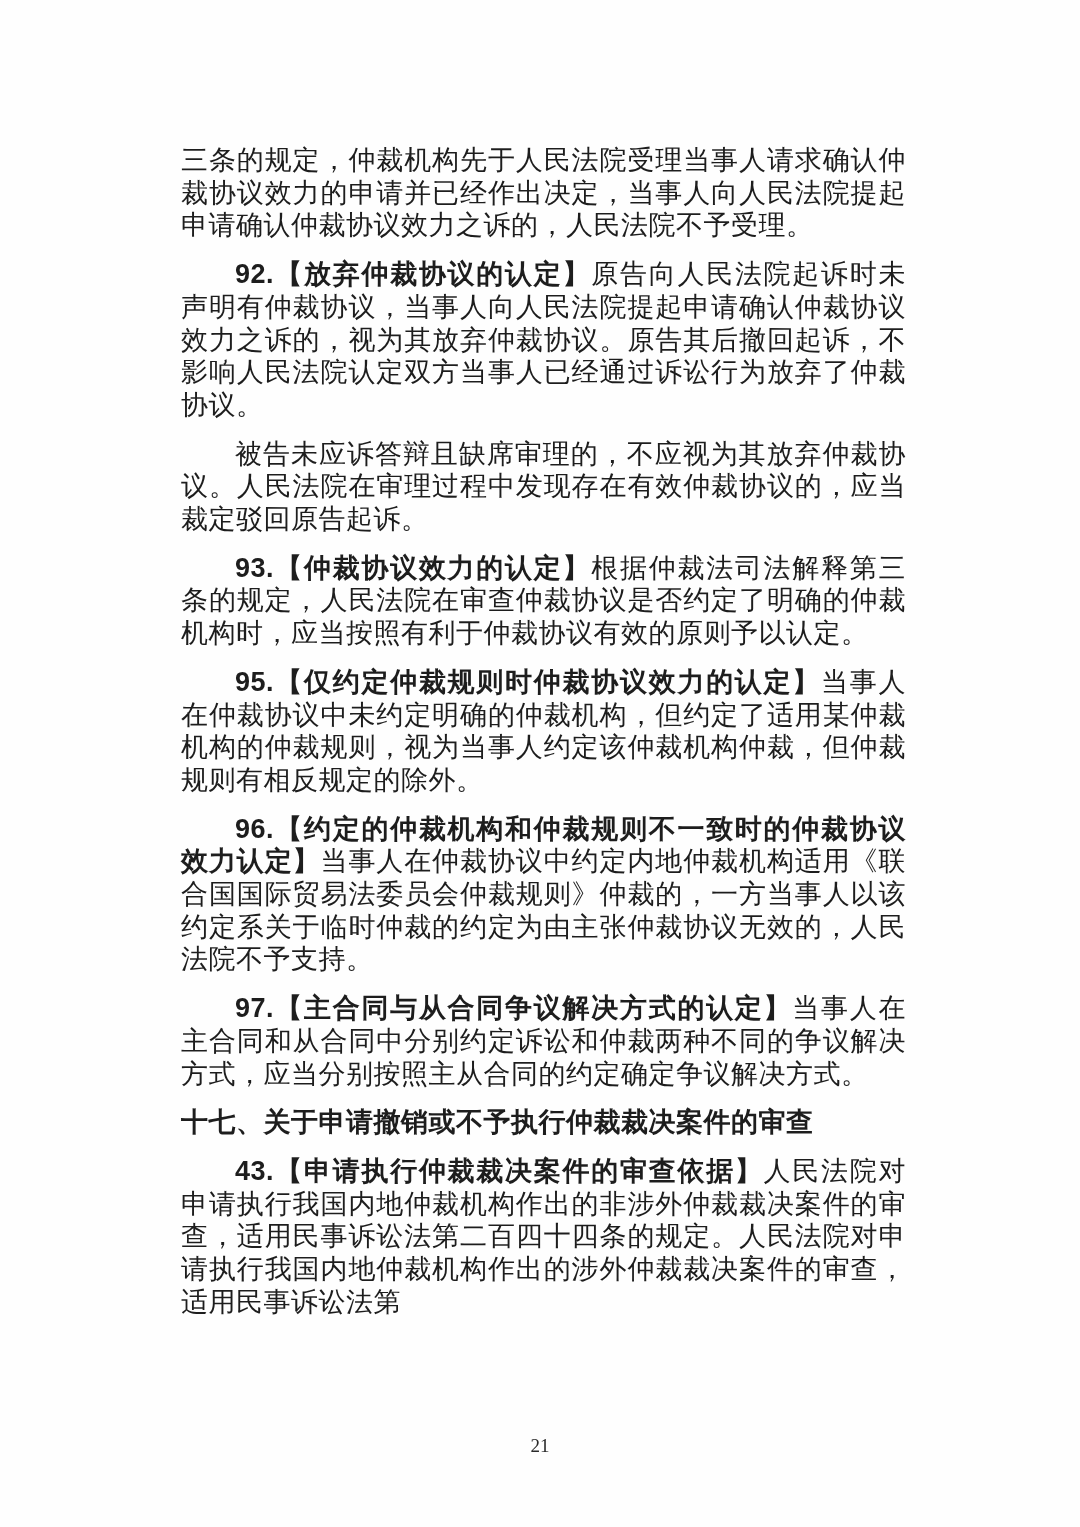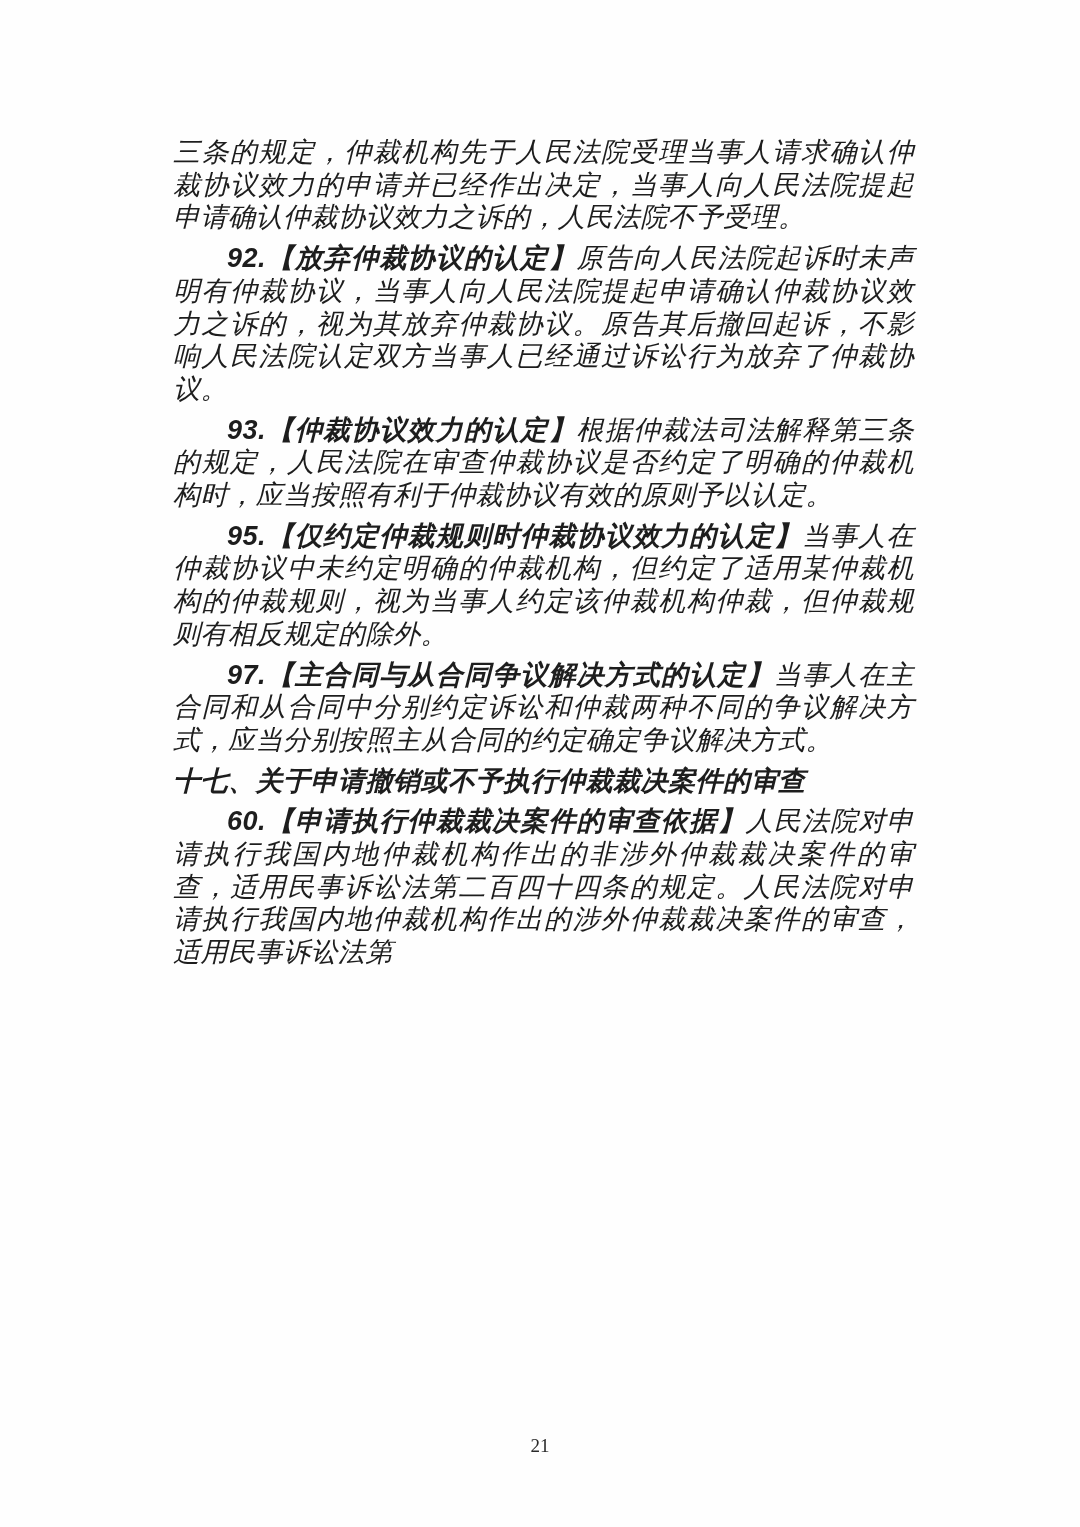--- a/index.html
+++ b/index.html
@@ -20,23 +20,22 @@
     position: absolute;
     left: 165px;
     top: 128px;
     width: 757px;
     font-size: 27px;
     line-height: 32.7px;
     text-align: justify;
     letter-spacing: 0.5px;
   }
   .text-block p {
-    margin: 8px;
+    margin: 16px;
     padding: 0;
-    font-style: italic;
   }
   .para-indent {
     text-indent: 2em;
   }
   .section-heading {
     font-weight: 700;
     font-family: "Liberation Sans", "DejaVu Sans", sans-serif;
   }
   .seg-bold {
     font-weight: 700;
@@ -56,20 +55,22 @@
     font-family: "Liberation Serif", "DejaVu Serif", serif;
   }
 </style>
 </head>
 <body>
 
 <div class="page">
   <div class="text-block" id="text-block">
       <p class="para-flush"><span class="seg-normal">三条的规定，仲裁机构先于人民法院受理当事人请求确认仲裁协议效力的申请并已经作出决定，当事人向人民法院提起申请确认仲裁协议效力之诉的，人民法院不予受理。</span></p>
       <p class="para-indent"><span class="seg-bold">92.【放弃仲裁协议的认定】</span><span class="seg-normal">原告向人民法院起诉时未声明有仲裁协议，当事人向人民法院提起申请确认仲裁协议效力之诉的，视为其放弃仲裁协议。原告其后撤回起诉，不影响人民法院认定双方当事人已经通过诉讼行为放弃了仲裁协议。</span></p>
+      <p class="para-indent"><span class="seg-normal">被告未应诉答辩且缺席审理的，不应视为其放弃仲裁协议。人民法院在审理过程中发现存在有效仲裁协议的，应当裁定驳回原告起诉。</span></p>
       <p class="para-indent"><span class="seg-bold">93.【仲裁协议效力的认定】</span><span class="seg-normal">根据仲裁法司法解释第三条的规定，人民法院在审查仲裁协议是否约定了明确的仲裁机构时，应当按照有利于仲裁协议有效的原则予以认定。</span></p>
       <p class="para-indent"><span class="seg-bold">95.【仅约定仲裁规则时仲裁协议效力的认定】</span><span class="seg-normal">当事人在仲裁协议中未约定明确的仲裁机构，但约定了适用某仲裁机构的仲裁规则，视为当事人约定该仲裁机构仲裁，但仲裁规则有相反规定的除外。</span></p>
+      <p class="para-indent"><span class="seg-bold">96.【约定的仲裁机构和仲裁规则不一致时的仲裁协议效力认定】</span><span class="seg-normal">当事人在仲裁协议中约定内地仲裁机构适用《联合国国际贸易法委员会仲裁规则》仲裁的，一方当事人以该约定系关于临时仲裁的约定为由主张仲裁协议无效的，人民法院不予支持。</span></p>
       <p class="para-indent"><span class="seg-bold">97.【主合同与从合同争议解决方式的认定】</span><span class="seg-normal">当事人在主合同和从合同中分别约定诉讼和仲裁两种不同的争议解决方式，应当分别按照主从合同的约定确定争议解决方式。</span></p>
       <p class="section-heading"><span class="seg-bold">十七、关于申请撤销或不予执行仲裁裁决案件的审查</span></p>
-      <p class="para-indent"><span class="seg-bold">60.【申请执行仲裁裁决案件的审查依据】</span><span class="seg-normal">人民法院对申请执行我国内地仲裁机构作出的非涉外仲裁裁决案件的审查，适用民事诉讼法第二百四十四条的规定。人民法院对申请执行我国内地仲裁机构作出的涉外仲裁裁决案件的审查，适用民事诉讼法第</span></p>
+      <p class="para-indent"><span class="seg-bold">43.【申请执行仲裁裁决案件的审查依据】</span><span class="seg-normal">人民法院对申请执行我国内地仲裁机构作出的非涉外仲裁裁决案件的审查，适用民事诉讼法第二百四十四条的规定。人民法院对申请执行我国内地仲裁机构作出的涉外仲裁裁决案件的审查，适用民事诉讼法第</span></p>
     </div>
   <div class="page-number">21</div>
 </div>
 
 </body></html>

